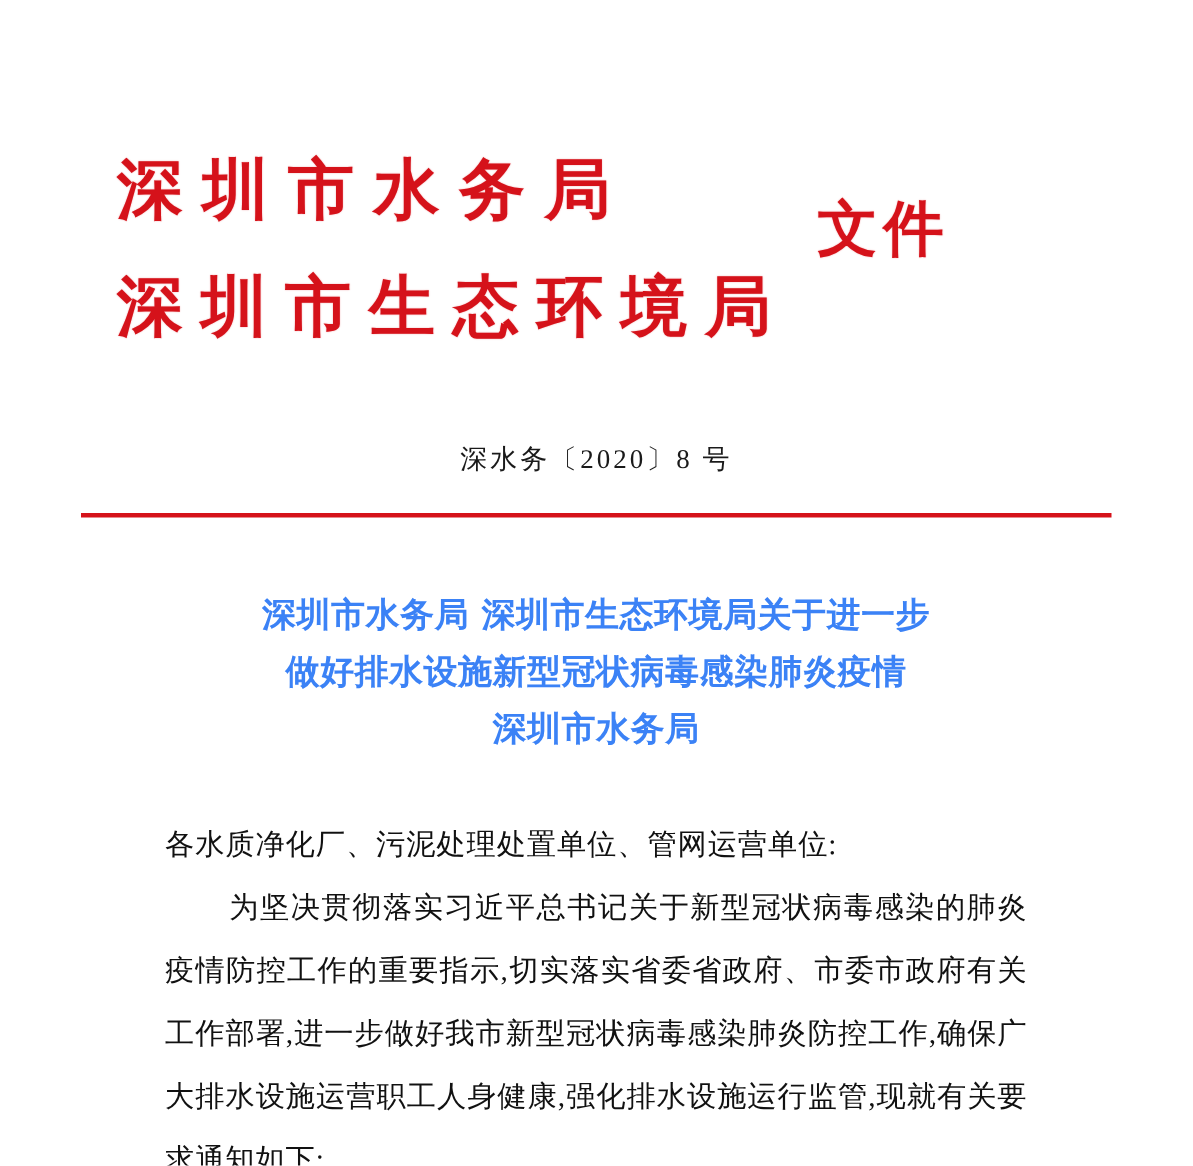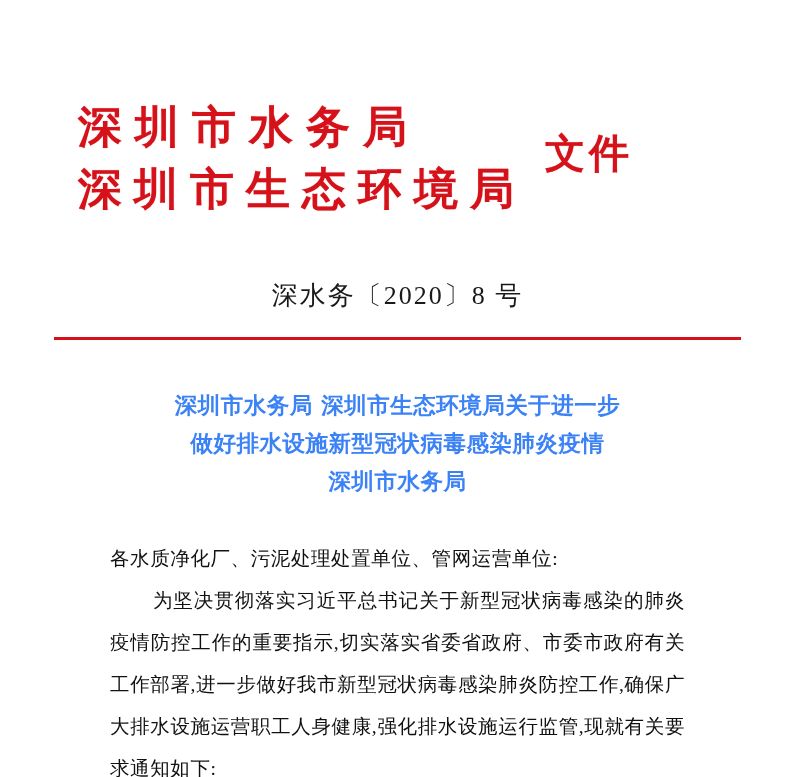--- a/index.html
+++ b/index.html
@@ -43,20 +43,21 @@
     font-family: "DejaVu Serif", serif;
     font-weight: bold;
     font-size: 44px;
     line-height: 62px;
     letter-spacing: 13px;
     white-space: nowrap;
     text-shadow: 0 0 1px rgba(213,18,26,0.45);
   }
   .org-line.second {
     letter-spacing: 12px;
+    margin-top: 16px;
   }
   .wenjian {
     position: absolute;
     left: 545px;
     top: 130px;
     color: #d5121a;
     font-family: "DejaVu Serif", serif;
     font-weight: bold;
     font-size: 40px;
     line-height: 46px;
@@ -64,21 +65,21 @@
     white-space: nowrap;
     text-shadow: 0 0 1px rgba(213,18,26,0.45);
   }
 
   
   .docnum {
     margin-top: 58px;
     text-align: center;
     color: #1a1a1a;
     font-family: "Liberation Serif", serif;
-    font-size: 26px;
+    font-size: 18px;
     letter-spacing: 2px;
   }
 
   
   .redrule {
     margin: 24px 54px 0 54px;
     height: 3px;
     background: #d5121a;
   }
 

